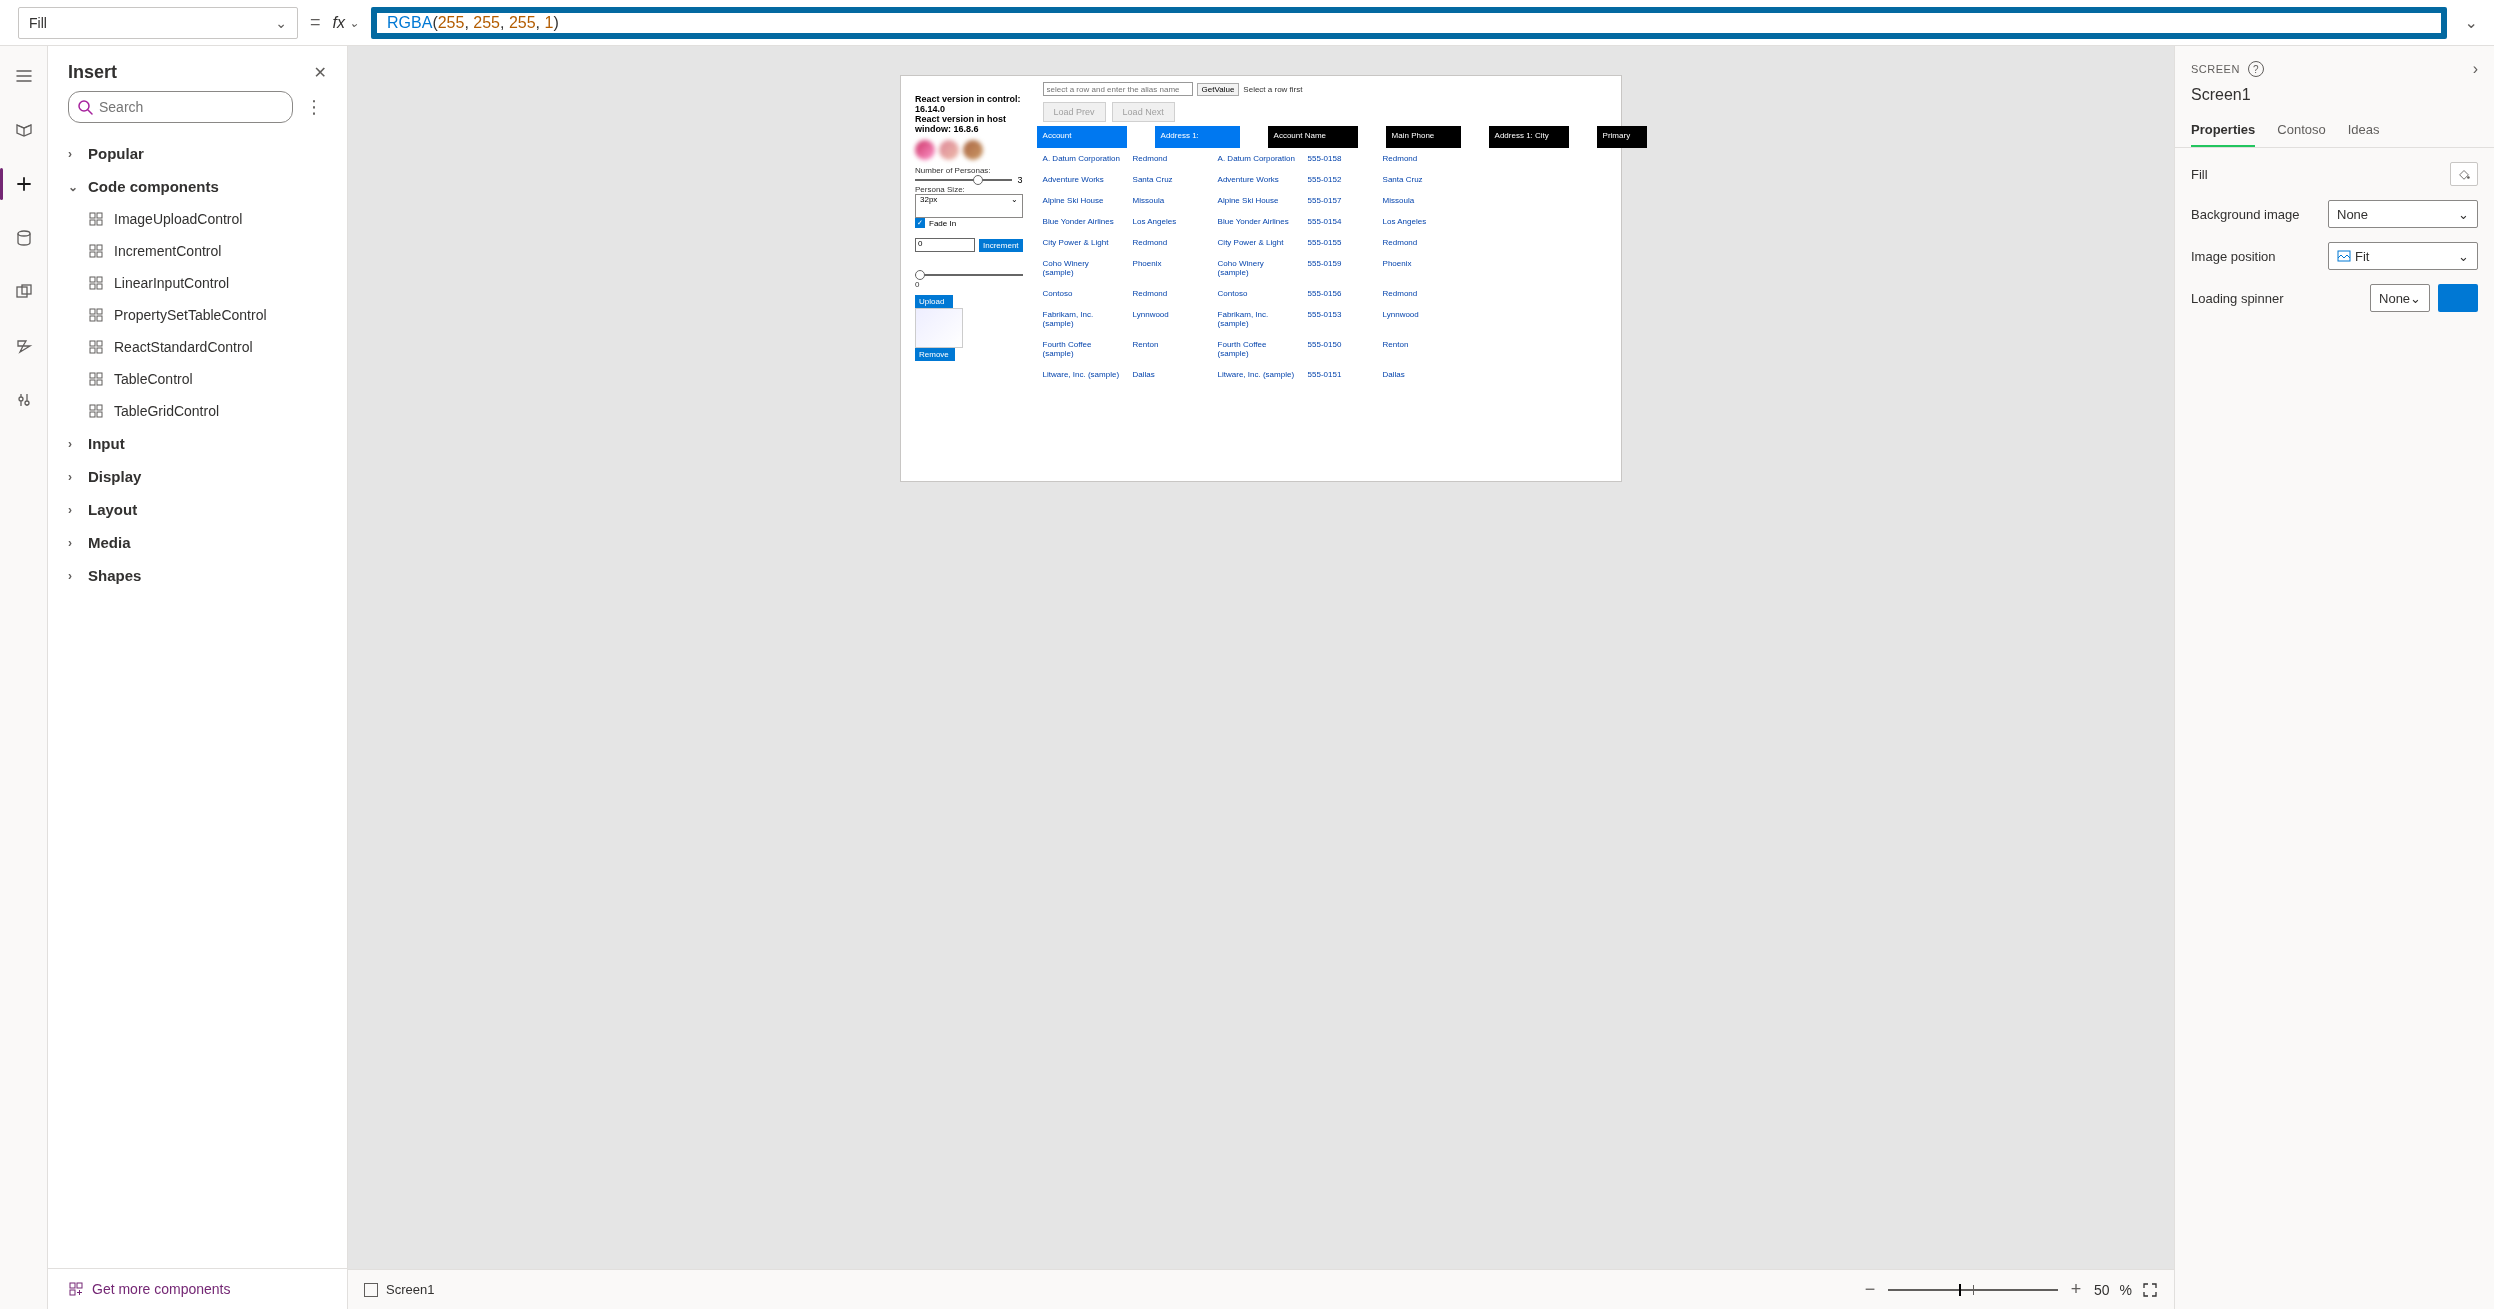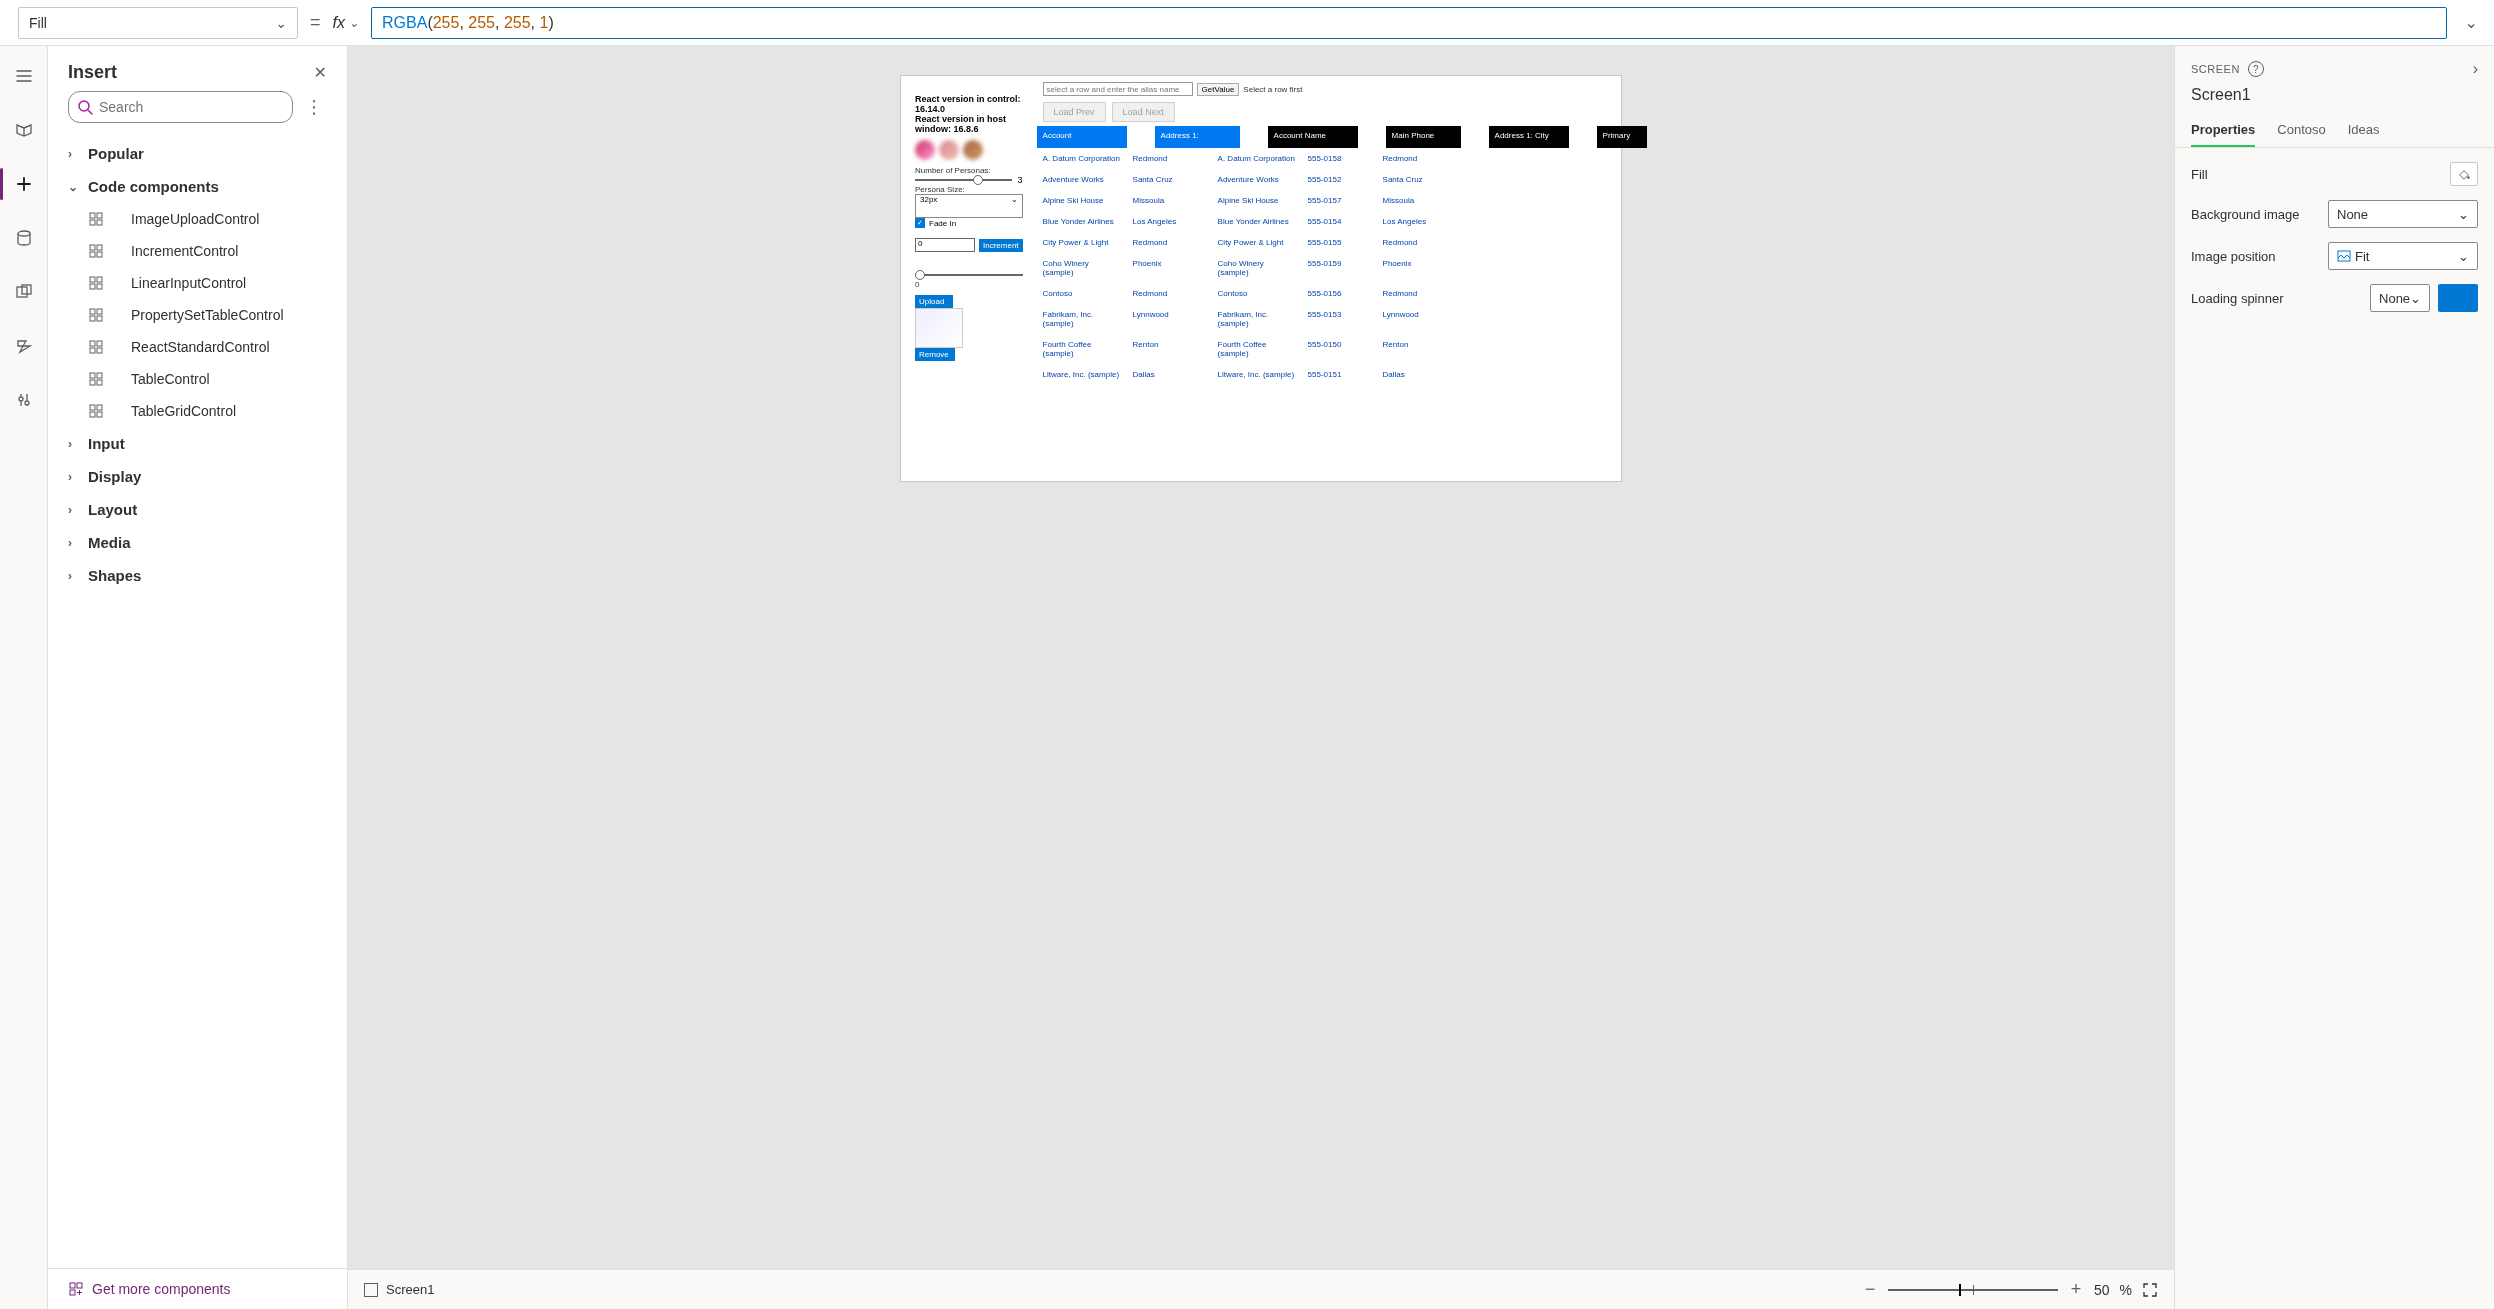--- a/index.html
+++ b/index.html
@@ -52,21 +52,21 @@
   color: #323130;
   font-size: 16px;
   display: flex;
   align-items: center;
   gap: 4px;
 }
 .fx-label .caret { color: #605e5c; font-size: 12px; }
 .formula-input {
   flex: 1;
   height: 32px;
-  border: 1px solid #0369a1;
+  border: 6px solid #0369a1;
   border-radius: 2px;
   padding: 0 10px;
   font-family: Consolas, monospace;
   font-size: 16px;
   display: flex;
   align-items: center;
   background: #fff;
 }
 .formula-input .fn { color: #0078d4; }
 .formula-input .paren { color: #333; }
@@ -190,21 +190,21 @@
   cursor: pointer;
 }
 .tree-group-header .chev {
   font-size: 12px;
   color: #605e5c;
   width: 12px;
 }
 .tree-item {
   display: flex;
   align-items: center;
-  gap: 27px;
+  gap: 10px;
   padding: 8px 20px 8px 40px;
   font-size: 14px;
   color: #323130;
   cursor: pointer;
 }
 .tree-item .icon {
   color: #605e5c;
 }
 
 .get-more {

